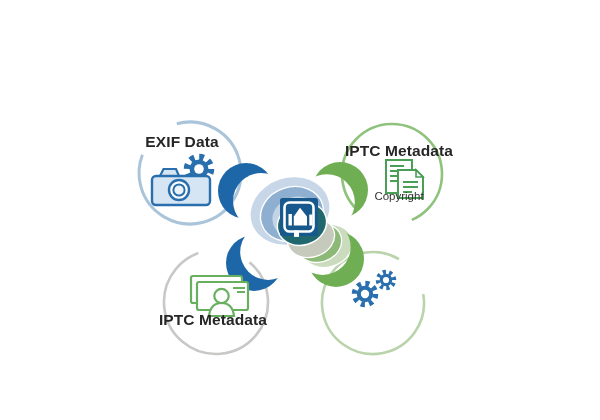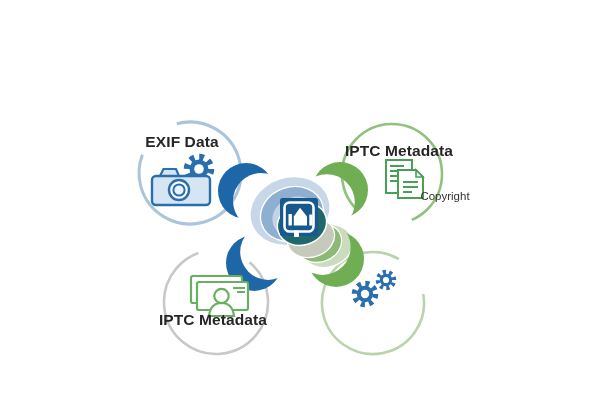--- a/index.html
+++ b/index.html
@@ -132,15 +132,15 @@
       <g>
         <circle class="blue-stroke" cx="386" cy="280" r="8" stroke-width="4.5" stroke-dasharray="3.1 3.2" transform="rotate(20 386 280)"></circle>
         <circle class="blue-fill" cx="386" cy="280" r="6.2"></circle>
         <circle class="white-fill" cx="386" cy="280" r="3.1"></circle>
       </g>
     </g>
   </svg>
 
   <div class="label" style="left:102px;top:133px;width:160px;">EXIF Data</div>
   <div class="label" style="left:319px;top:142px;width:160px;">IPTC Metadata</div>
-  <div class="caption" style="left:349px;top:190px;width:100px;margin-left:46px;">Copyright</div>
+  <div class="caption" style="left:349px;top:190px;width:100px;">Copyright</div>
   <div class="label" style="left:133px;top:311px;width:160px;">IPTC Metadata</div>
 </div>
 
 </body></html>

